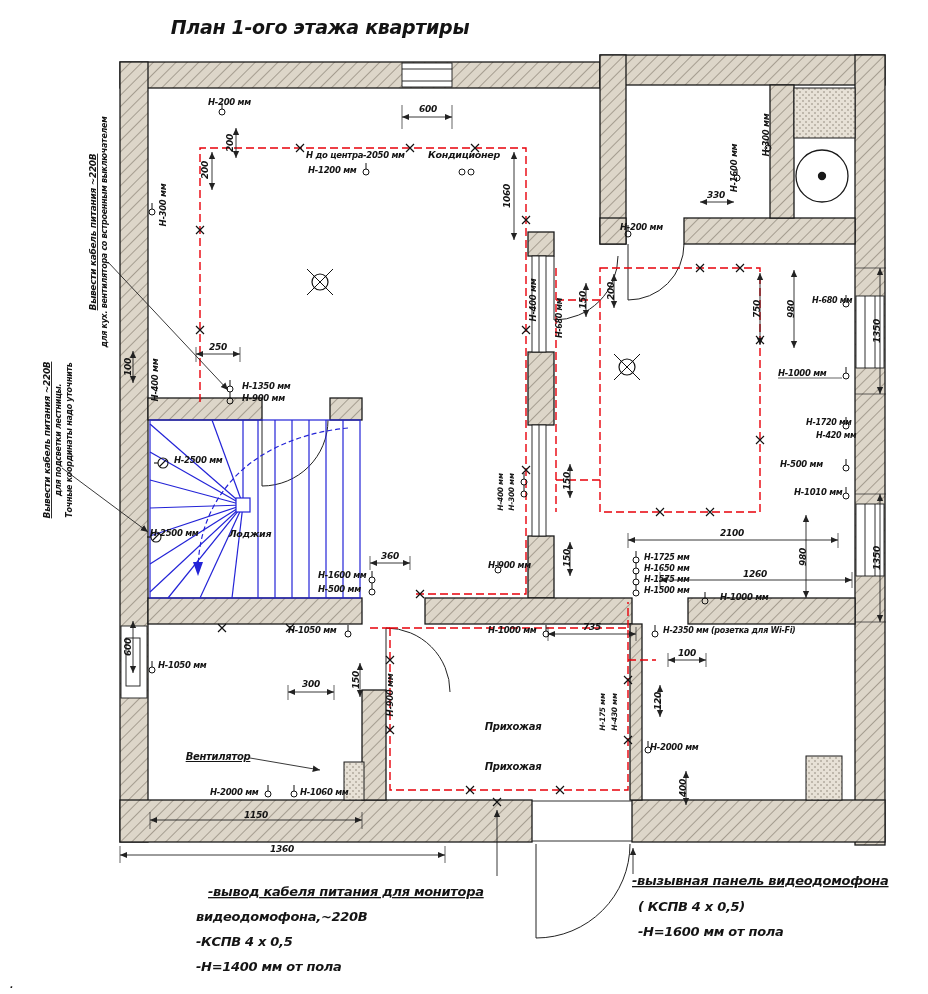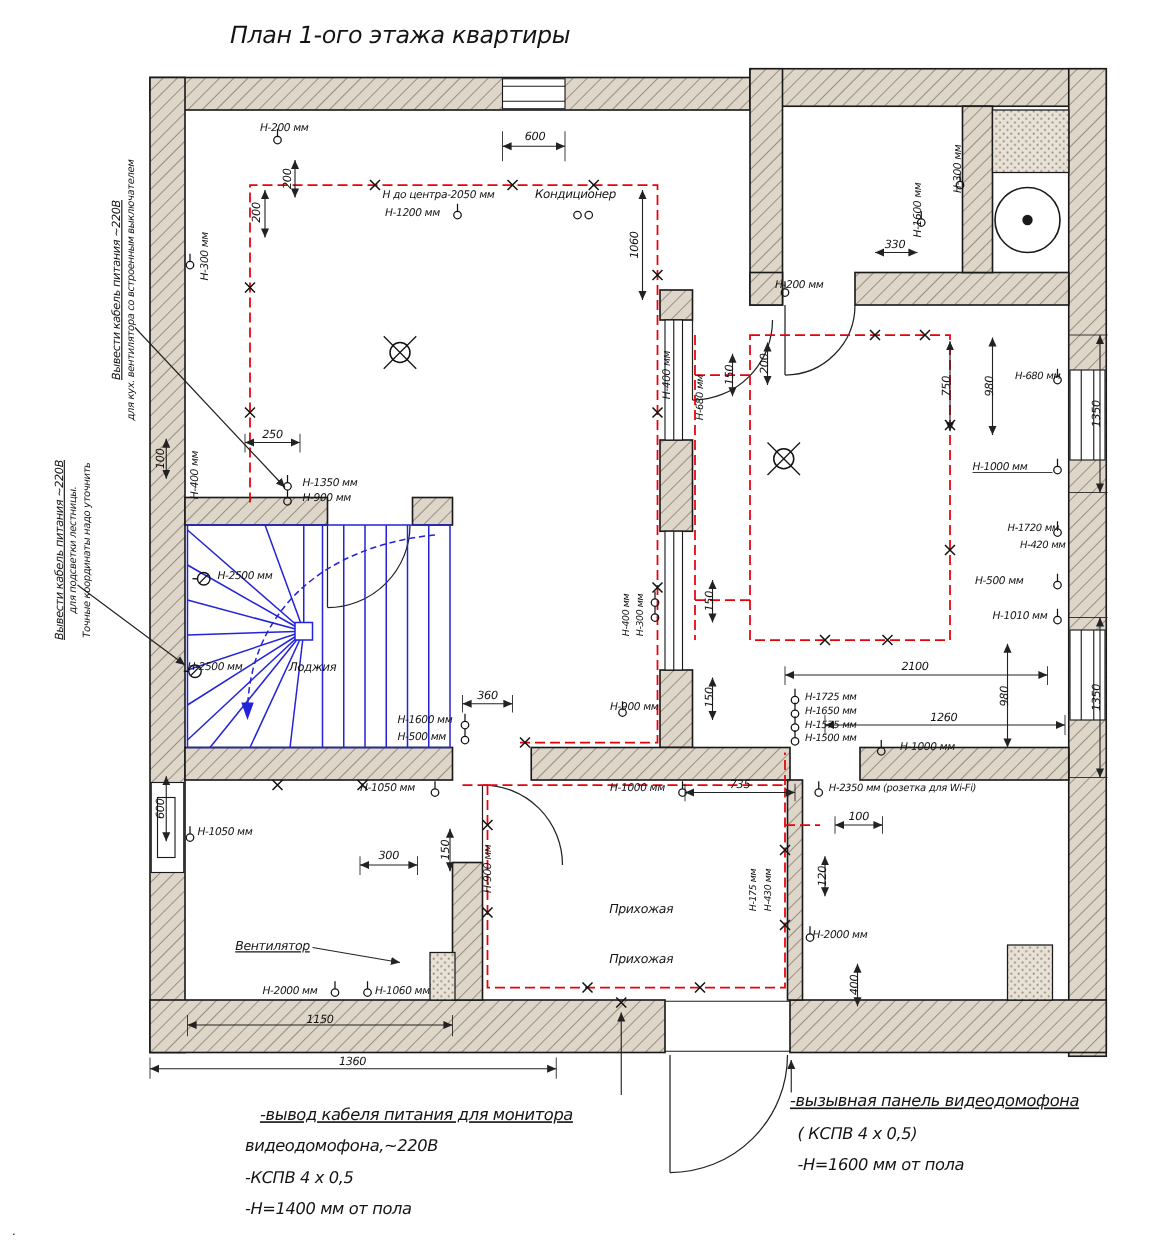--- a/index.html
+++ b/index.html
@@ -1,16 +1,16 @@
 <!DOCTYPE html>
 <html><head>
 <meta charset="utf-8">
 <style>
   html,body{margin:0;padding:0;background:#ffffff;}
-  .sheet{position:relative;width:928px;height:994px;background:#ffffff;overflow:hidden;}
+  .sheet{position:relative;width:928px;height:994px;background:#ffffff;overflow:hidden;font-weight:bold;}
   svg{position:absolute;left:0;top:0;}
   #labels-layer text{
     font-family:"DejaVu Sans", sans-serif;
     font-style:italic;
     fill:#141414;
     letter-spacing:-0.3px;
   }
 </style>
 </head>
 <body>

